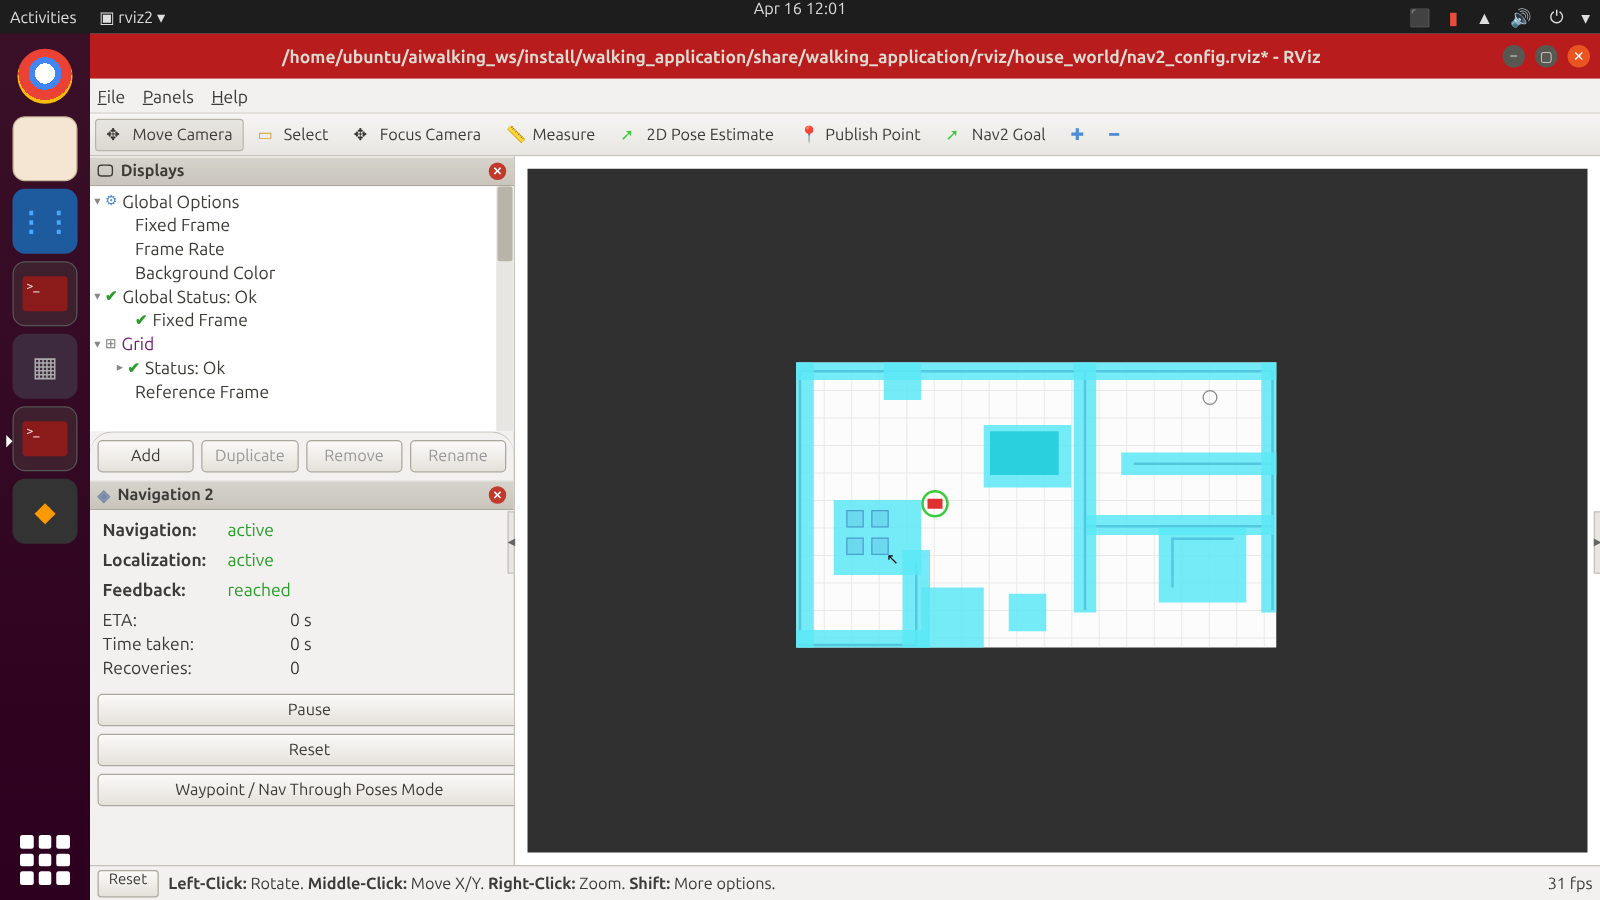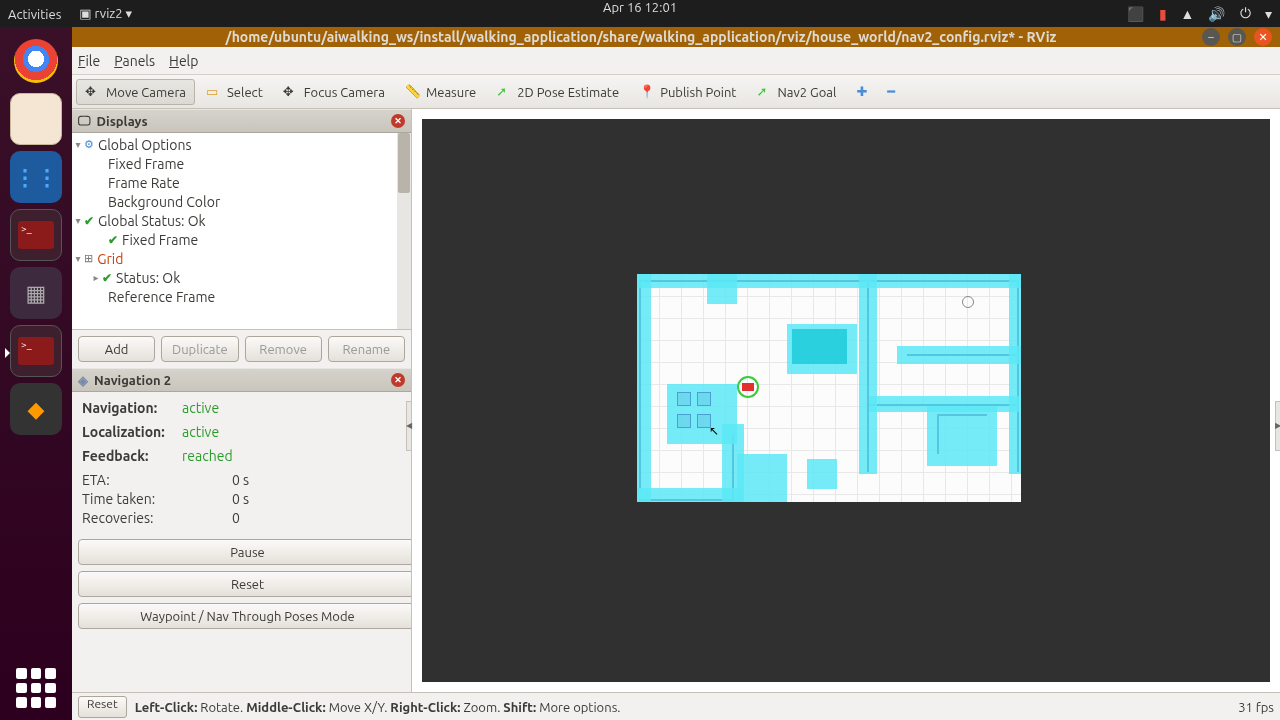--- a/index.html
+++ b/index.html
@@ -20,21 +20,21 @@
 .launcher .screenshot { background: #3d2a3e; }
 .launcher .term2 { background: #3d1f2e; border: 1px solid #555; position: relative;}
 .launcher .term2::before { content:''; position:absolute; left:-6px; top:22px; width:0; height:0; border-top:5px solid transparent; border-bottom:5px solid transparent; border-left:5px solid #fff;}
 .launcher .sublime { background: #333; }
 .launcher .term-inner { width: 36px; height: 28px; background: #8b1a1a; border-radius: 3px; position: relative; }
 .launcher .term-inner::after { content:'>_'; color:#fff; font-size:10px; position:absolute; left:3px; top:2px; }
 .launcher .apps { margin-top: auto; margin-bottom: 12px; width:40px; height:40px; display:grid; grid-template-columns:repeat(3,1fr); gap:4px; }
 .launcher .apps div { background: #fff; border-radius: 2px; }
 
 .window { position: absolute; left: 72px; top: 27px; width: 1208px; height: 693px; background: #f2f1f0; display: flex; flex-direction: column; }
-.titlebar { height: 20px; background: #a16207; color: #dfdbd2; display: flex; align-items: center; padding: 0 8px; font-size: 14px; }
+.titlebar { height: 36px; background: #b91c1c; color: #dfdbd2; display: flex; align-items: center; padding: 0 8px; font-size: 14px; }
 .titlebar .title { flex:1; text-align: center; font-weight: bold; }
 .titlebar .btns { display: flex; gap: 8px; }
 .titlebar .min, .titlebar .max { width: 18px; height: 18px; border-radius: 9px; background: #595751; color:#ddd; display:flex; align-items:center; justify-content:center; font-size:11px; }
 .titlebar .close { width: 18px; height: 18px; border-radius: 9px; background: #e95420; color:#fff; display:flex; align-items:center; justify-content:center; font-size:11px; }
 
 .menubar { height: 28px; background: #f2f1f0; border-bottom: 1px solid #d4d0c8; display: flex; align-items: center; padding: 0 6px; gap: 14px; font-size: 14px; color:#3c3b37;}
 .menubar span { cursor: default; }
 .menubar span u { text-decoration: underline; }
 
 .toolbar { height: 34px; background: linear-gradient(#f6f5f3,#e8e6e2); border-bottom: 1px solid #c5c1b9; display: flex; align-items: center; padding: 0 4px; gap: 2px; font-size: 13px; }
@@ -49,27 +49,27 @@
 
 .tree { flex: 0 0 196px; overflow-y: hidden; background: #fff; font-size: 14px; color: #3c3b37; position: relative; }
 .tree-inner { padding: 2px 0; }
 .tree-row { display: flex; align-items: center; height: 19px; }
 .tree-row .indent { width: 18px; display:inline-block;}
 .tree-row .tw { width: 12px; text-align:center; color:#888; font-size:10px;}
 .tree-row .chk { color: #2a9d2a; font-weight:bold; margin-right:4px; font-size:12px;}
 .tree-row .eye { color:#777; margin-right:4px; font-size:11px;}
 .tree-row .gear { color:#4a8cd6; margin-right:4px; font-size:11px;}
 .tree-row .name { flex: 0 0 auto; }
-.tree-row .link { color:#c2410c;}
+.tree-row .link { color:#701a75;}
 .tree .valcol { position:absolute; left: 200px; top:2px; font-size:14px; color:#3c3b37; }
 .tree .valcol div { height:19px; display:flex; align-items:center; gap:4px;}
 .tree .scroll { position:absolute; right:0; top:0; width:14px; height:100%; background:#e8e6e2; }
 .tree .scroll .thumb { position:absolute; top:0; width:12px; left:1px; height:60px; background:#b8b4a9; border-radius:2px;}
 
-.btnrow { display: flex; gap: 6px; padding: 6px; border-top: 1px solid #c5c1b9; }
+.btnrow { display: flex; gap: 6px; padding: 6px; border-top: 1px solid #c5c1b9; border-radius: 18px; }
 .btn { flex:1; height: 26px; background: linear-gradient(#fbfaf8,#e4e1da); border:1px solid #aba79c; border-radius:4px; font-size:13px; color:#3c3b37; display:flex; align-items:center; justify-content:center;}
 .btn.disabled { color:#999;}
 .btn.wide { width: 100%; margin: 0 6px 6px 6px; }
 
 .nav2 { flex:1; display:flex; flex-direction:column; overflow:hidden;}
 .nav2-body { padding: 8px 10px; font-size:14px; color:#3c3b37;}
 .nav2-body .row { display:flex; margin-bottom:8px;}
 .nav2-body .row .lbl { width: 100px; font-weight:bold;}
 .nav2-body .row .val.green { color:#2a9d2a;}
 .nav2-body .stats { margin-top:4px;}

